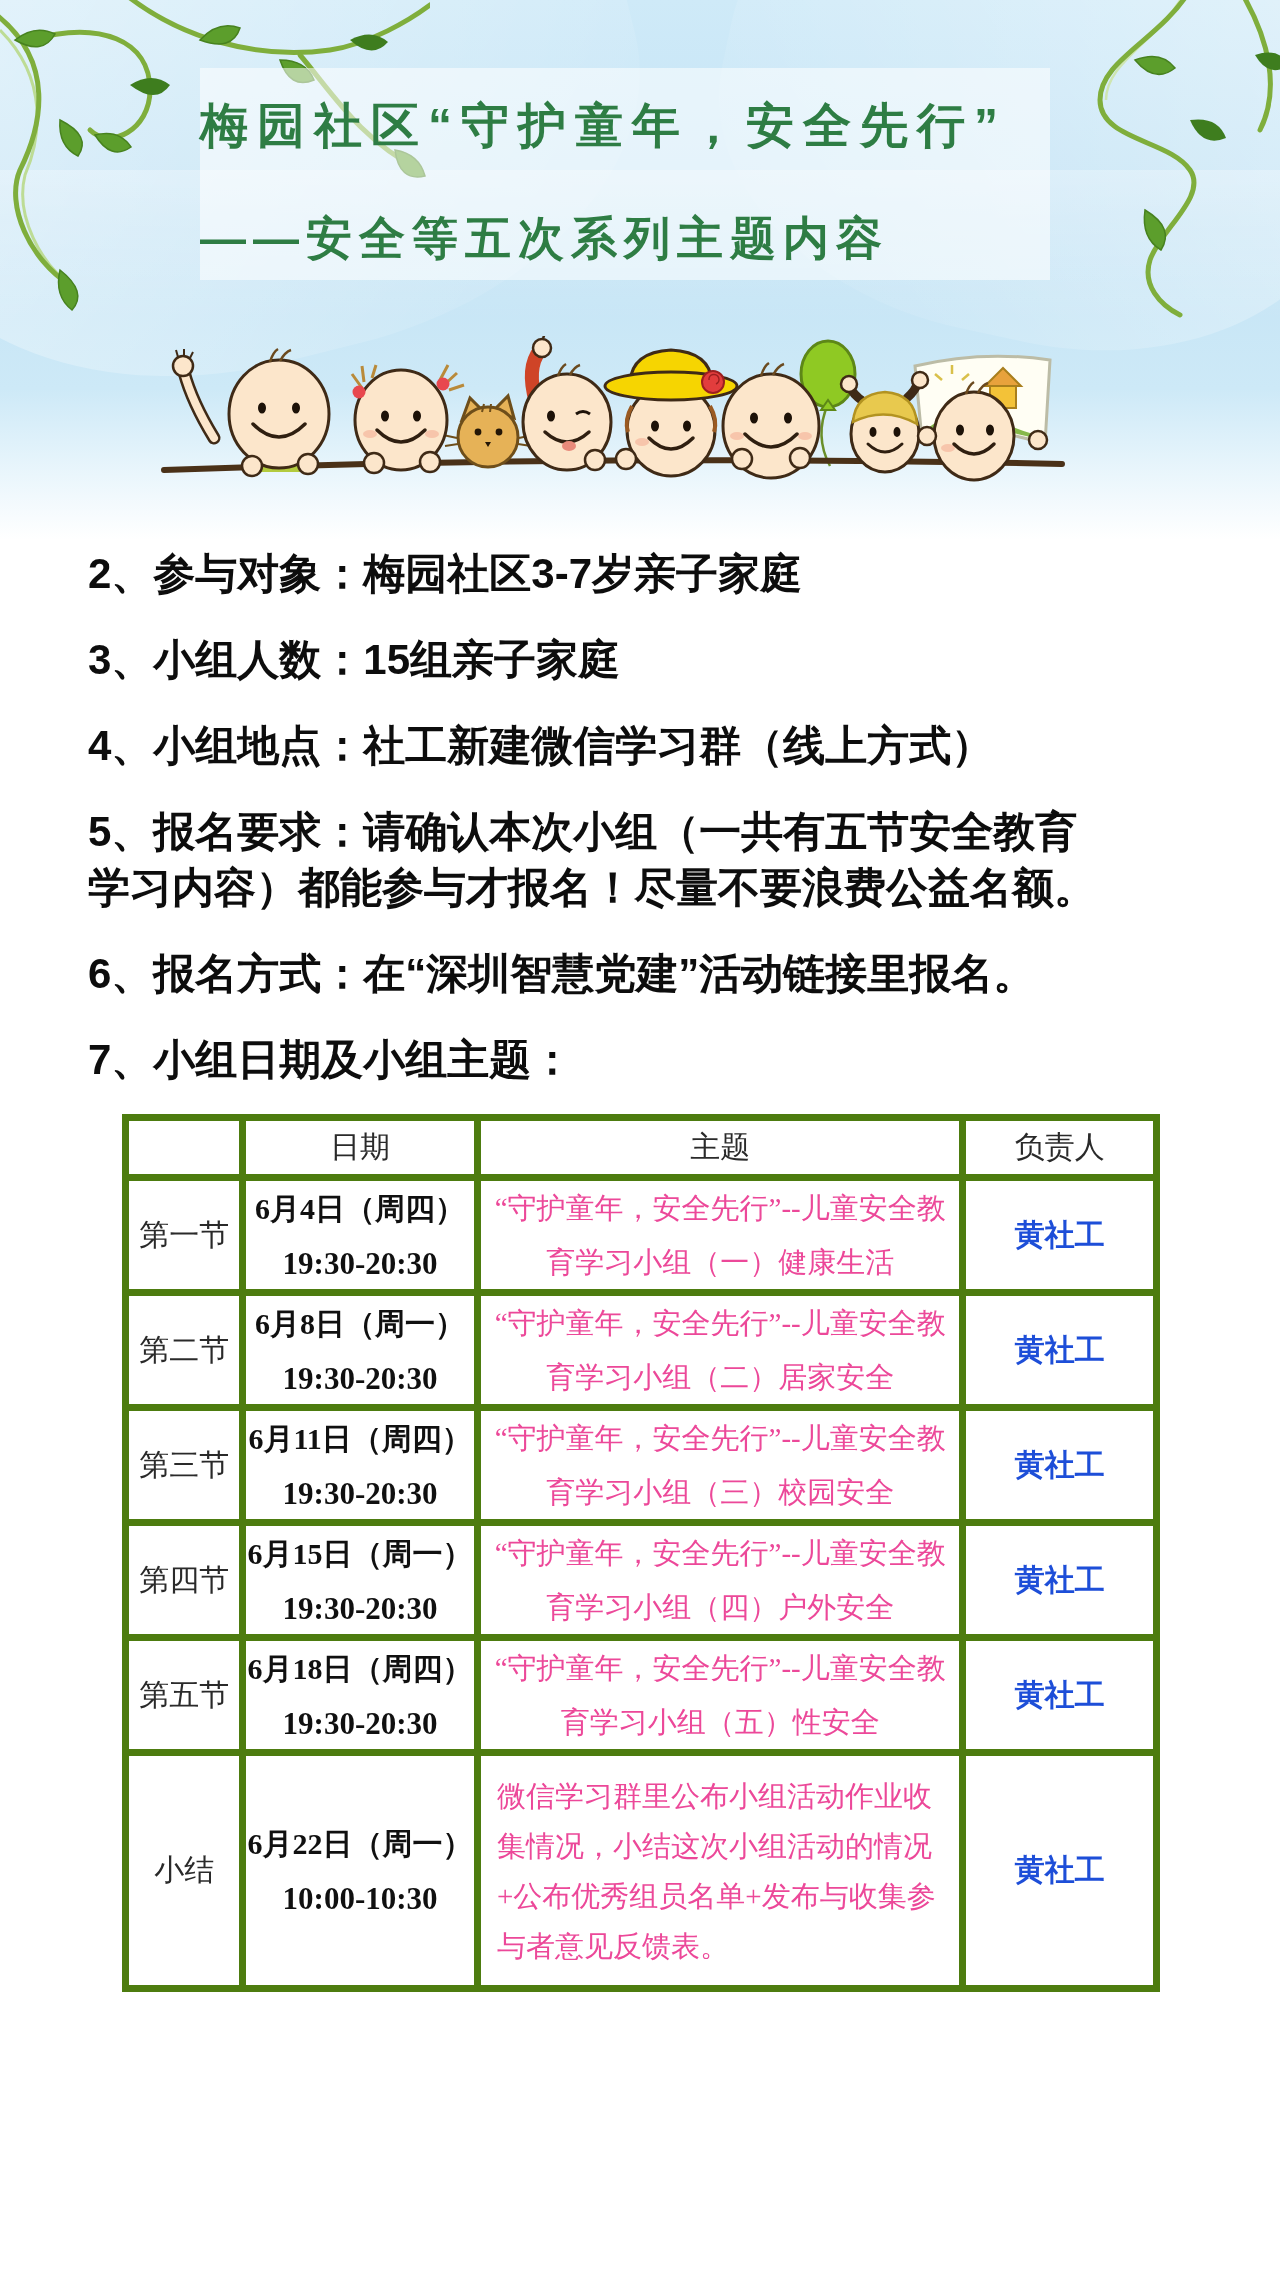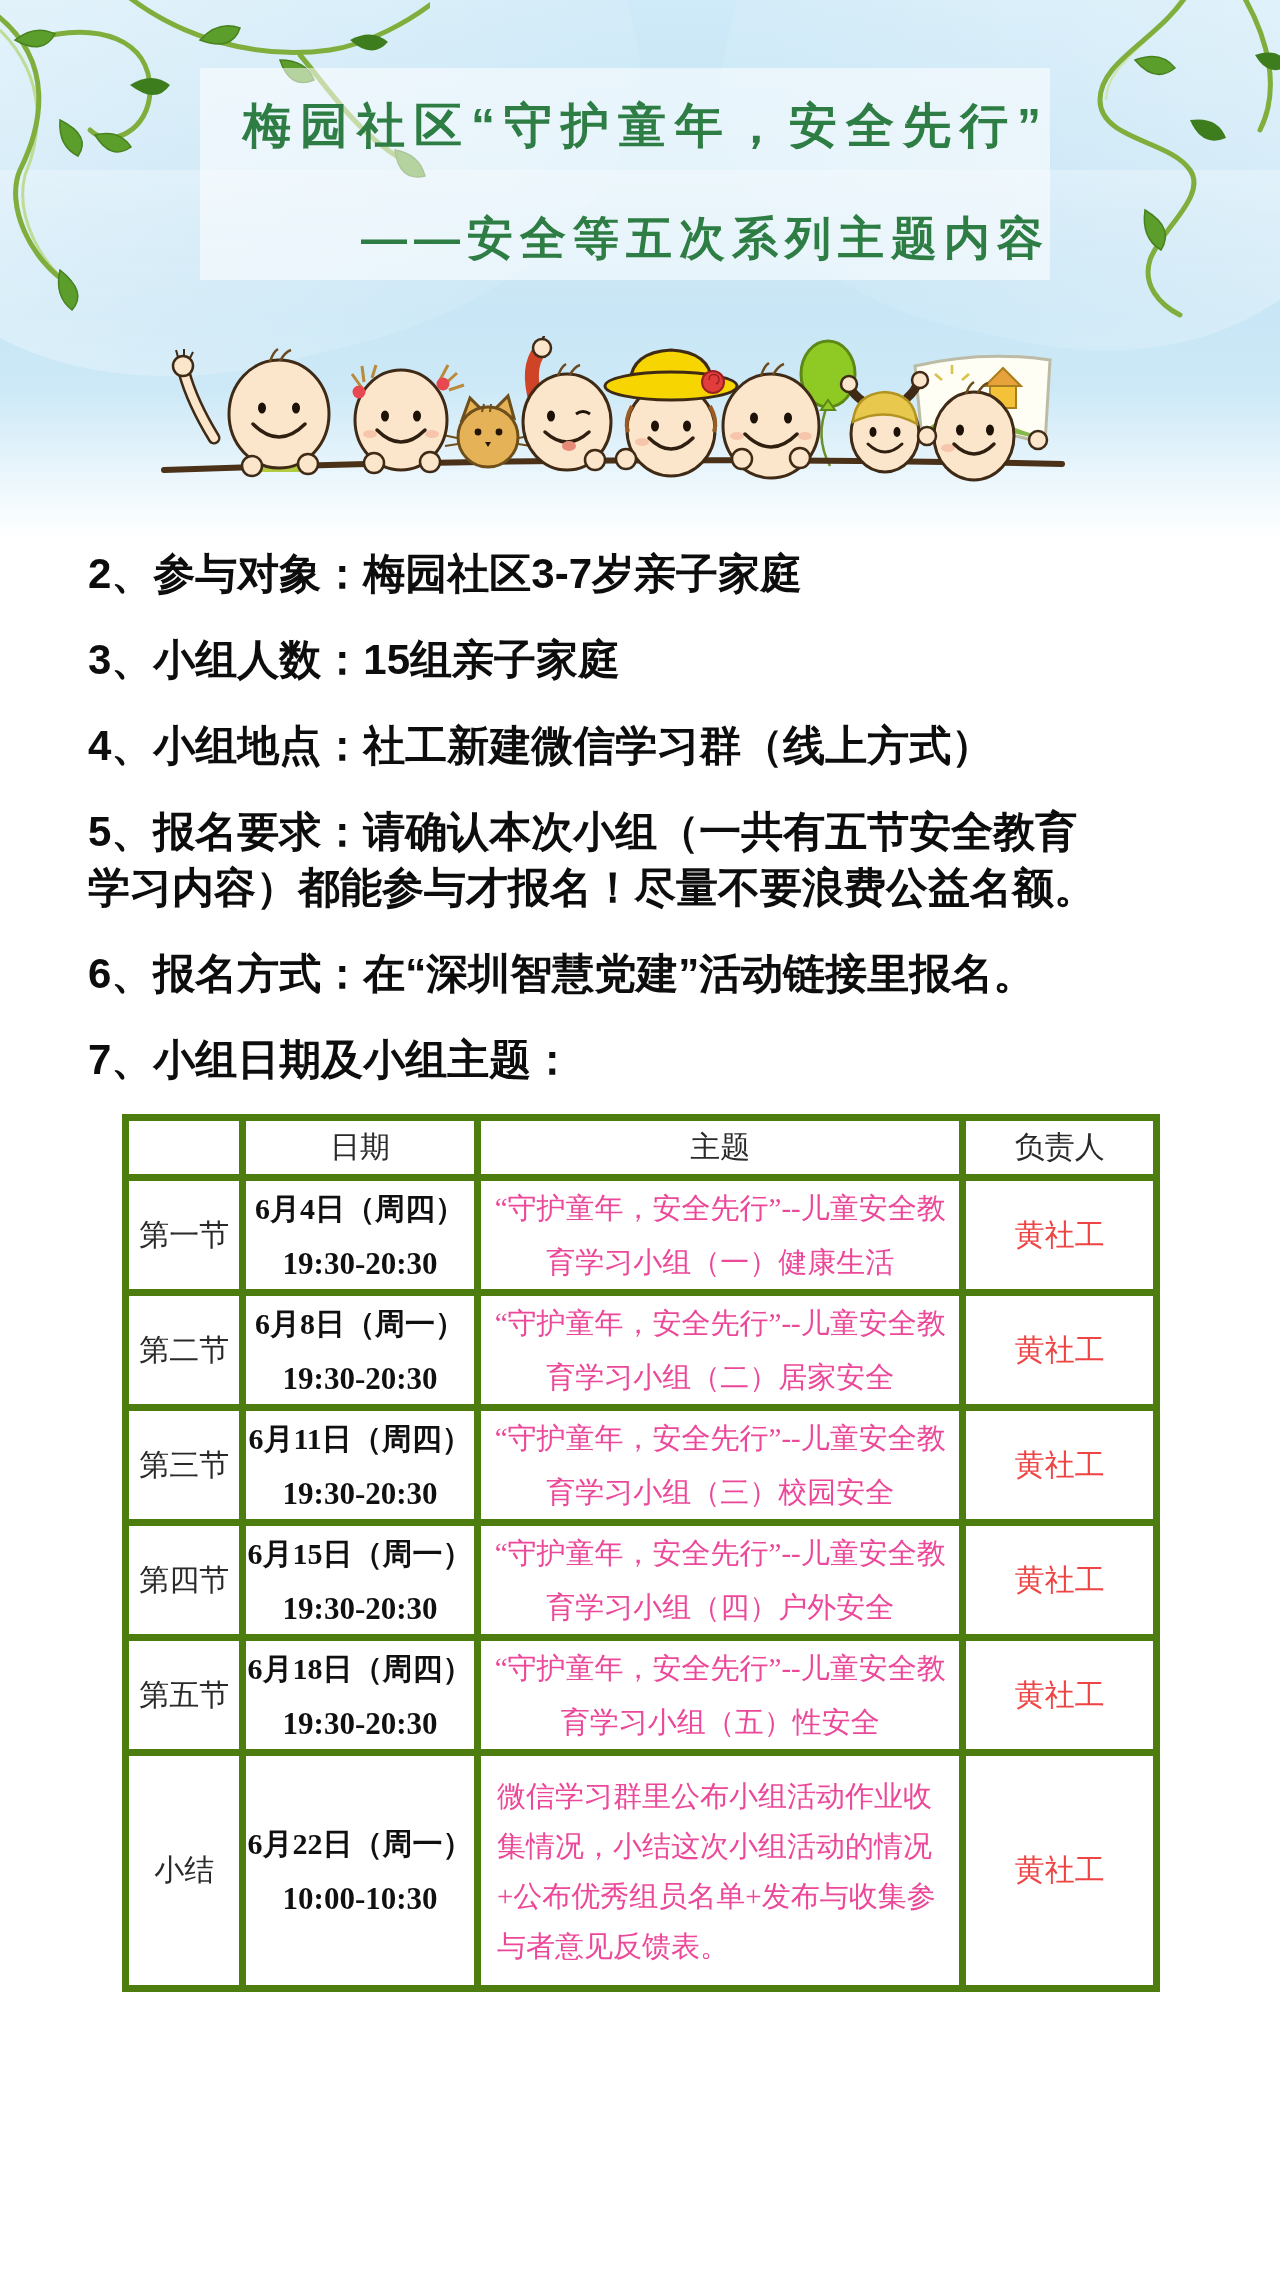--- a/index.html
+++ b/index.html
@@ -28,21 +28,21 @@
   .streak-c { position:absolute; left:0; right:0; top:170px; height:150px;
     background: linear-gradient(180deg, rgba(255,255,255,0.28), rgba(255,255,255,0)); }
   .vine { position:absolute; }
   .vine-left { left:0; top:0; }
   .vine-right { right:0; top:0; }
   .title-panel {
     position:absolute; left:200px; top:68px; width:850px; height:212px;
     background: rgba(255,255,255,0.55);
   }
   .title, .subtitle {
-    position:absolute; left:0; right:0; text-align:right; white-space:nowrap;
+    position:absolute; left:0; right:0; text-align:left; white-space:nowrap;
     font-weight:bold; color:#2e7d44;
   }
   .title    { top:26px;  font-size:48px; letter-spacing:9px; }
   .subtitle { top:140px; font-size:46px; letter-spacing:7px; }
   .children { position:absolute; left:152px; top:336px; }
   
   .content { position:relative; padding: 6px 88px 0; }
   .para { margin: 0 0 30px; font-weight: bold; color:#0d0d0d; font-size:42px; }
   .para .ln { display:block; line-height:56px; white-space:nowrap; }
   
@@ -57,21 +57,21 @@
   .schedule th, .schedule td { border: 7px solid #4d7c0f; text-align:center; vertical-align:middle; padding:0; }
   .schedule thead tr { height: 60px; }
   .schedule tbody tr { height: 106px; }
   .schedule tr.summary-row { height: 236px; }
   .schedule thead th { font-size:30px; font-weight:normal; color:#2a2a2a; }
   .c-sec  { font-size:30px; color:#2a2a2a; }
   .c-date .date { font-size:30px; font-weight:bold; color:#101010; margin-bottom:16px; }
   .c-date .time { font-size:31px; font-weight:bold; color:#101010; }
   .c-topic { font-size:29px; color:#ec4899; }
   .c-topic .tl { line-height:54px; }
-  .c-lead { font-size:30px; color:#ef4444; }
+  .c-lead { font-size:30px; color:#1d4ed8;font-weight:bold; }
   .c-topic.summary { text-align:left; padding:14px 16px; line-height:50px; }
 </style>
 </head>
 <body>
 
 <div class="poster">
 
   <div class="header">
     <div class="streak-a"></div>
     <div class="streak-b"></div>

